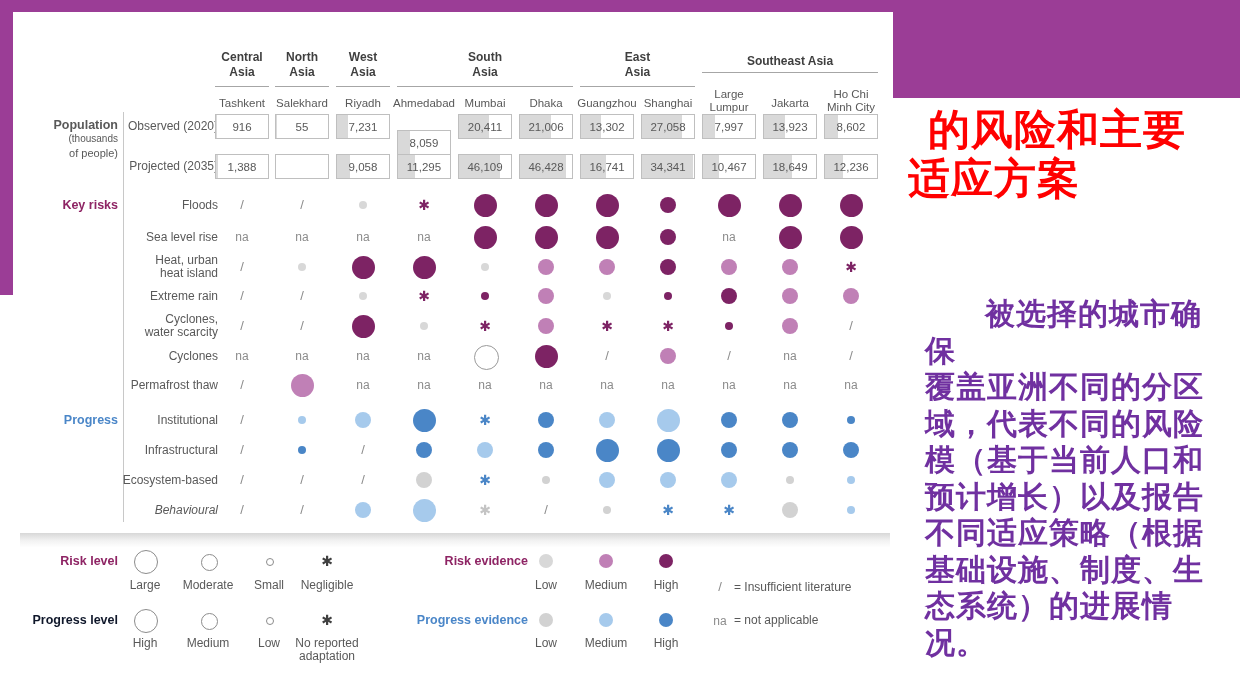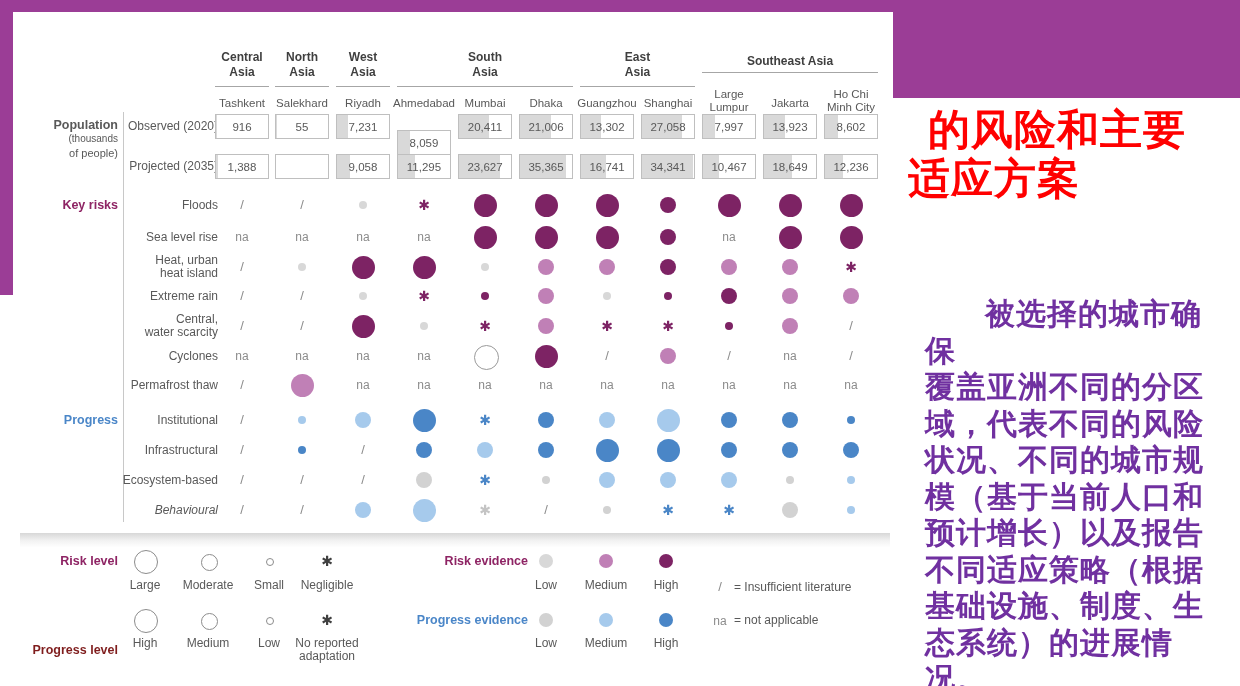--- a/index.html
+++ b/index.html
@@ -163,25 +163,25 @@
       <div class="pop-box" style="left: 336px; top: 154px; width: 52px; height: 23px; position: absolute;">
         <div class="pop-fill" style="width: 25.88%;"></div>
         <div class="pop-val">9,058</div>
       </div>
       <div class="pop-box" style="left: 397px; top: 154px; width: 52px; height: 23px; position: absolute;">
         <div class="pop-fill" style="width: 32.2714%;"></div>
         <div class="pop-val">11,295</div>
       </div>
       <div class="pop-box" style="left: 458px; top: 154px; width: 52px; height: 23px; position: absolute;">
         <div class="pop-fill" style="width: 78.1229%;"></div>
-        <div class="pop-val">23,627</div>
+        <div class="pop-val">46,109</div>
       </div>
       <div class="pop-box" style="left: 519px; top: 154px; width: 52px; height: 23px; position: absolute;">
         <div class="pop-fill" style="width: 89.24%;"></div>
-        <div class="pop-val">35,365</div>
+        <div class="pop-val">46,428</div>
       </div>
       <div class="pop-box" style="left: 580px; top: 154px; width: 52px; height: 23px; position: absolute;">
         <div class="pop-fill" style="width: 47.8314%;"></div>
         <div class="pop-val">16,741</div>
       </div>
       <div class="pop-box" style="left: 641px; top: 154px; width: 52px; height: 23px; position: absolute;">
         <div class="pop-fill" style="width: 98.1171%;"></div>
         <div class="pop-val">34,341</div>
       </div>
       <div class="pop-box" style="left: 702px; top: 154px; width: 52px; height: 23px; position: absolute;">
@@ -250,21 +250,21 @@
       <div class="dot" style="left: 359px; top: 292px; width: 8px; height: 8px; background: rgb(216, 216, 216); position: absolute;"></div>
       <div class="star" style="left: 415px; top: 287px; width: 18px; color: rgb(125, 35, 100); position: absolute;">✱</div>
       <div class="dot" style="left: 481px; top: 292px; width: 8px; height: 8px; background: rgb(125, 35, 100); position: absolute;"></div>
       <div class="dot" style="left: 538px; top: 288px; width: 16px; height: 16px; background: rgb(192, 128, 182); position: absolute;"></div>
       <div class="dot" style="left: 603px; top: 292px; width: 8px; height: 8px; background: rgb(216, 216, 216); position: absolute;"></div>
       <div class="dot" style="left: 664px; top: 292px; width: 8px; height: 8px; background: rgb(125, 35, 100); position: absolute;"></div>
       <div class="dot" style="left: 721px; top: 288px; width: 16px; height: 16px; background: rgb(125, 35, 100); position: absolute;"></div>
       <div class="dot" style="left: 782px; top: 288px; width: 16px; height: 16px; background: rgb(192, 128, 182); position: absolute;"></div>
       <div class="dot" style="left: 843px; top: 288px; width: 16px; height: 16px; background: rgb(192, 128, 182); position: absolute;"></div>
       <div class="rowlab" style="left: 96px; top: 313px; width: 122px; position: absolute;">
-        <div>Central,</div>
+        <div>Cyclones,</div>
         <div>water scarcity</div>
       </div>
       <div class="sym" style="left: 232px; top: 317px; width: 20px; font-size: 13px; line-height: 18px; position: absolute;">/</div>
       <div class="sym" style="left: 292px; top: 317px; width: 20px; font-size: 13px; line-height: 18px; position: absolute;">/</div>
       <div class="dot" style="left: 351.5px; top: 314.5px; width: 23px; height: 23px; background: rgb(125, 35, 100); position: absolute;"></div>
       <div class="dot" style="left: 420px; top: 322px; width: 8px; height: 8px; background: rgb(216, 216, 216); position: absolute;"></div>
       <div class="star" style="left: 476px; top: 317px; width: 18px; color: rgb(125, 35, 100); position: absolute;">✱</div>
       <div class="dot" style="left: 538px; top: 318px; width: 16px; height: 16px; background: rgb(192, 128, 182); position: absolute;"></div>
       <div class="star" style="left: 598px; top: 317px; width: 18px; color: rgb(125, 35, 100); position: absolute;">✱</div>
       <div class="star" style="left: 659px; top: 317px; width: 18px; color: rgb(125, 35, 100); position: absolute;">✱</div>
@@ -358,21 +358,21 @@
       <div class="grad-band" style="left: 20px; top: 533px; width: 870px; height: 14px; position: absolute;"></div>
       <div class="cat" style="left: 20px; top: 554px; width: 98px; color: rgb(142, 36, 100); position: absolute;">Risk level</div>
       <div class="dot" style="left: 134px; top: 550px; width: 22px; height: 22px; border: 1.2px solid rgb(140, 140, 140); background: rgb(255, 255, 255); position: absolute;"></div>
       <div class="leg-lab" style="left: 105px; top: 579px; width: 80px; position: absolute;">Large</div>
       <div class="dot" style="left: 200.5px; top: 553.5px; width: 15px; height: 15px; border: 1.2px solid rgb(140, 140, 140); background: rgb(255, 255, 255); position: absolute;"></div>
       <div class="leg-lab" style="left: 168px; top: 579px; width: 80px; position: absolute;">Moderate</div>
       <div class="dot" style="left: 266px; top: 558px; width: 6px; height: 6px; border: 1.2px solid rgb(140, 140, 140); background: rgb(255, 255, 255); position: absolute;"></div>
       <div class="leg-lab" style="left: 229px; top: 579px; width: 80px; position: absolute;">Small</div>
       <div class="star" style="left: 318px; top: 552px; width: 18px; color: rgb(63, 63, 63); position: absolute;">✱</div>
       <div class="leg-lab" style="left: 287px; top: 579px; width: 80px; position: absolute;">Negligible</div>
-      <div class="cat" style="left: 20px; top: 643px; width: 98px; color: #7f1d1d; position: absolute;">Progress level</div>
+      <div class="cat" style="left: 20px; top: 613px; width: 98px; color: #0f172a; position: absolute;">Progress level</div>
       <div class="dot" style="left: 134px; top: 609px; width: 22px; height: 22px; border: 1.2px solid rgb(140, 140, 140); background: rgb(255, 255, 255); position: absolute;"></div>
       <div class="leg-lab" style="left: 105px; top: 637px; width: 80px; position: absolute;">High</div>
       <div class="dot" style="left: 200.5px; top: 612.5px; width: 15px; height: 15px; border: 1.2px solid rgb(140, 140, 140); background: rgb(255, 255, 255); position: absolute;"></div>
       <div class="leg-lab" style="left: 168px; top: 637px; width: 80px; position: absolute;">Medium</div>
       <div class="dot" style="left: 266px; top: 617px; width: 6px; height: 6px; border: 1.2px solid rgb(140, 140, 140); background: rgb(255, 255, 255); position: absolute;"></div>
       <div class="leg-lab" style="left: 229px; top: 637px; width: 80px; position: absolute;">Low</div>
       <div class="star" style="left: 318px; top: 611px; width: 18px; color: rgb(63, 63, 63); position: absolute;">✱</div>
       <div class="leg-lab" style="left: 287px; top: 637px; width: 80px; position: absolute;">No reported adaptation</div>
       <div class="cat" style="left: 410px; top: 554px; width: 118px; color: rgb(142, 36, 100); position: absolute;">Risk evidence</div>
       <div class="dot" style="left: 539px; top: 554px; width: 14px; height: 14px; background: rgb(216, 216, 216); position: absolute;"></div>
@@ -393,21 +393,20 @@
       <div style="left: 710px; top: 614px; width: 20px; text-align: center; color: rgb(140, 140, 140); font-size: 12px; position: absolute;">na</div>
       <div class="note" style="left: 734px; top: 613px; position: absolute;">= not applicable</div>
     </div>
 
   <div class="abs cn-red" style="left:928px;top:102px;">的风险和主要</div>
   <div class="abs cn-red" style="left:908px;top:151px;">适应方案</div>
   <div class="abs" id="cn-paragraph" style="left:925px;top:296px;width:302px;">
       <div class="cn-par-line indent">被选择的城市确保</div>
       <div class="cn-par-line">覆盖亚洲不同的分区</div>
       <div class="cn-par-line">域，代表不同的风险</div>
-      <div class="cn-par-line">状况、不同的城市规</div>
       <div class="cn-par-line">模（基于当前人口和</div>
       <div class="cn-par-line">预计增长）以及报告</div>
       <div class="cn-par-line">不同适应策略（根据</div>
       <div class="cn-par-line">基础设施、制度、生</div>
       <div class="cn-par-line">态系统）的进展情</div>
       <div class="cn-par-line">况。</div>
     </div>
 </div>
 
 </body></html>

